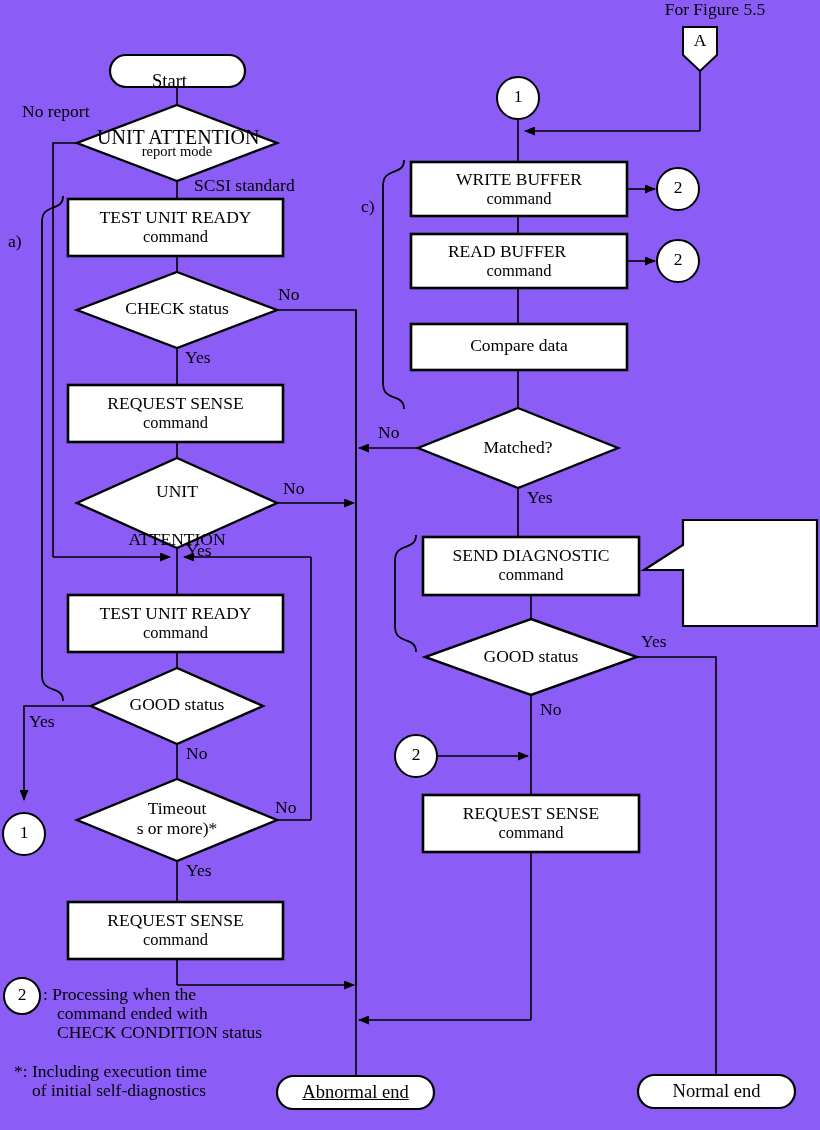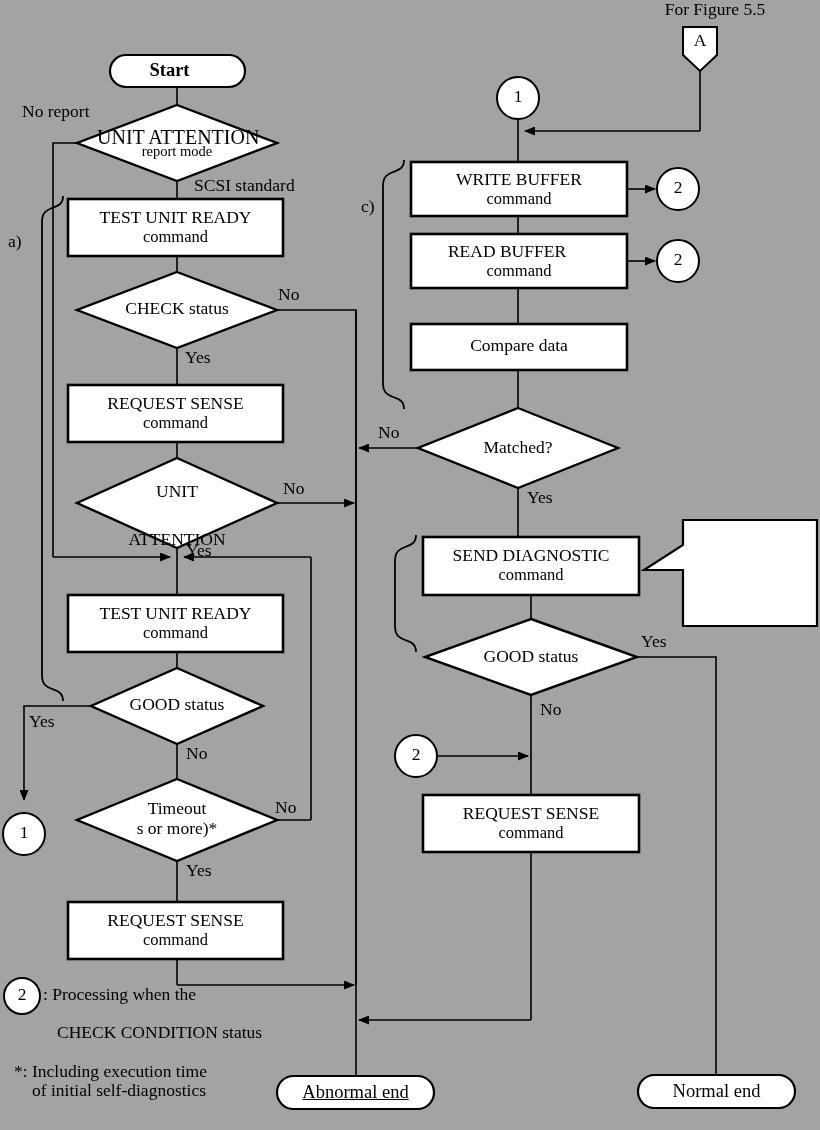--- a/index.html
+++ b/index.html
@@ -4,21 +4,21 @@
 <style>
   html, body {
     margin: 0;
     padding: 0;
     background: #ffffff;
   }
   #canvas {
     position: relative;
     width: 820px;
     height: 1130px;
-    background: #a3a3a3;
+    background: #8b5cf6;
     font-family: "Liberation Serif", "DejaVu Serif", serif;
     color: #000000;
     overflow: hidden;
   }
   svg.layer {
     position: absolute;
     left: 0;
     top: 0;
     width: 820px;
     height: 1130px;
@@ -166,21 +166,21 @@
 
     <rect x="277" y="1076" width="157" height="33" rx="16.5" ry="16.5" fill="#fff" stroke="#000" stroke-width="2.2"></rect>
     <rect x="638" y="1075" width="157" height="33" rx="16.5" ry="16.5" fill="#fff" stroke="#000" stroke-width="2.2"></rect>
 
     <circle cx="22" cy="996" r="18" fill="#fff" stroke="#000" stroke-width="2"></circle>
   </svg>
 
   <div class="lbl c sz17" style="left:620px; top:0px; width:190px;">For Figure 5.5</div>
   <div class="lbl c sz17" style="left:683px; top:31px; width:34px;">A</div>
 
-  <div class="lbl c sz18" style="left:110px; top:60px; width:119px;font-weight:bold;">Start</div>
+  <div class="lbl c sz18" style="left:110px; top:71px; width:119px;">Start</div>
 
   <div class="lbl l sz17" style="left:22px; top:102px; width:120px;">No report</div>
 
   <div class="lbl c sz15" style="left:97px; top:126px; width:160px;">UNIT ATTENTION</div>
   <div class="lbl c sz14" style="left:97px; top:143px; width:160px;">report mode</div>
 
   <div class="lbl l sz17" style="left:194px; top:176px; width:160px;">SCSI standard</div>
 
   <div class="lbl c sz17" style="left:68px; top:208px; width:215px;">TEST UNIT READY</div>
   <div class="lbl c sz16" style="left:68px; top:228px; width:215px;">command</div>
@@ -246,18 +246,19 @@
   <div class="lbl c sz17" style="left:396px; top:745px; width:40px;">2</div>
 
   <div class="lbl c sz17" style="left:423px; top:804px; width:216px;">REQUEST SENSE</div>
   <div class="lbl c sz16" style="left:423px; top:824px; width:216px;">command</div>
 
   <div class="lbl c sz18" style="left:277px; top:1082px; width:157px;text-decoration:underline;">Abnormal end</div>
   <div class="lbl c sz18" style="left:638px; top:1081px; width:157px;">Normal end</div>
 
   <div class="lbl c sz17" style="left:2px; top:985px; width:40px;">2</div>
   <div class="lbl l sz17" style="left:43px; top:985px; width:310px;">: Processing when the</div>
+  <div class="lbl l sz17" style="left:57px; top:1004px; width:310px;">command ended with</div>
   <div class="lbl l sz17" style="left:14px; top:1062px; width:310px;">*: Including execution time</div>
 
   <div class="lbl l sz17" style="left:57px; top:1023px; width:310px;">CHECK CONDITION status</div>
   <div class="lbl l sz17" style="left:32px; top:1081px; width:310px;">of initial self-diagnostics</div>
 
 </div>
 
 </body></html>

